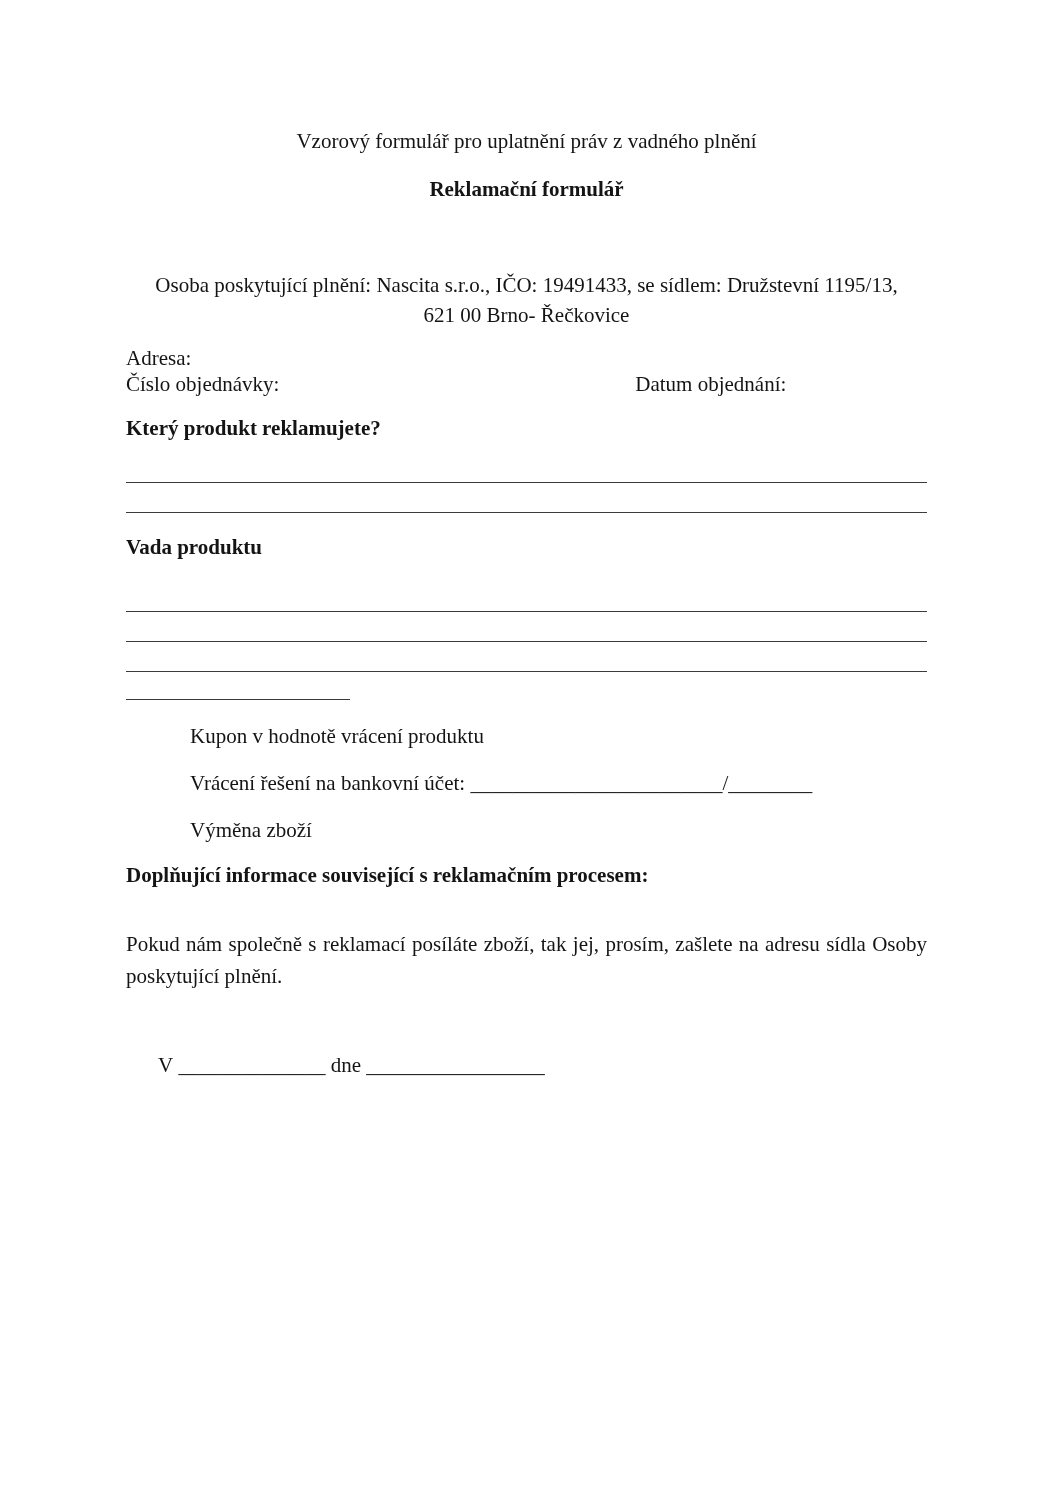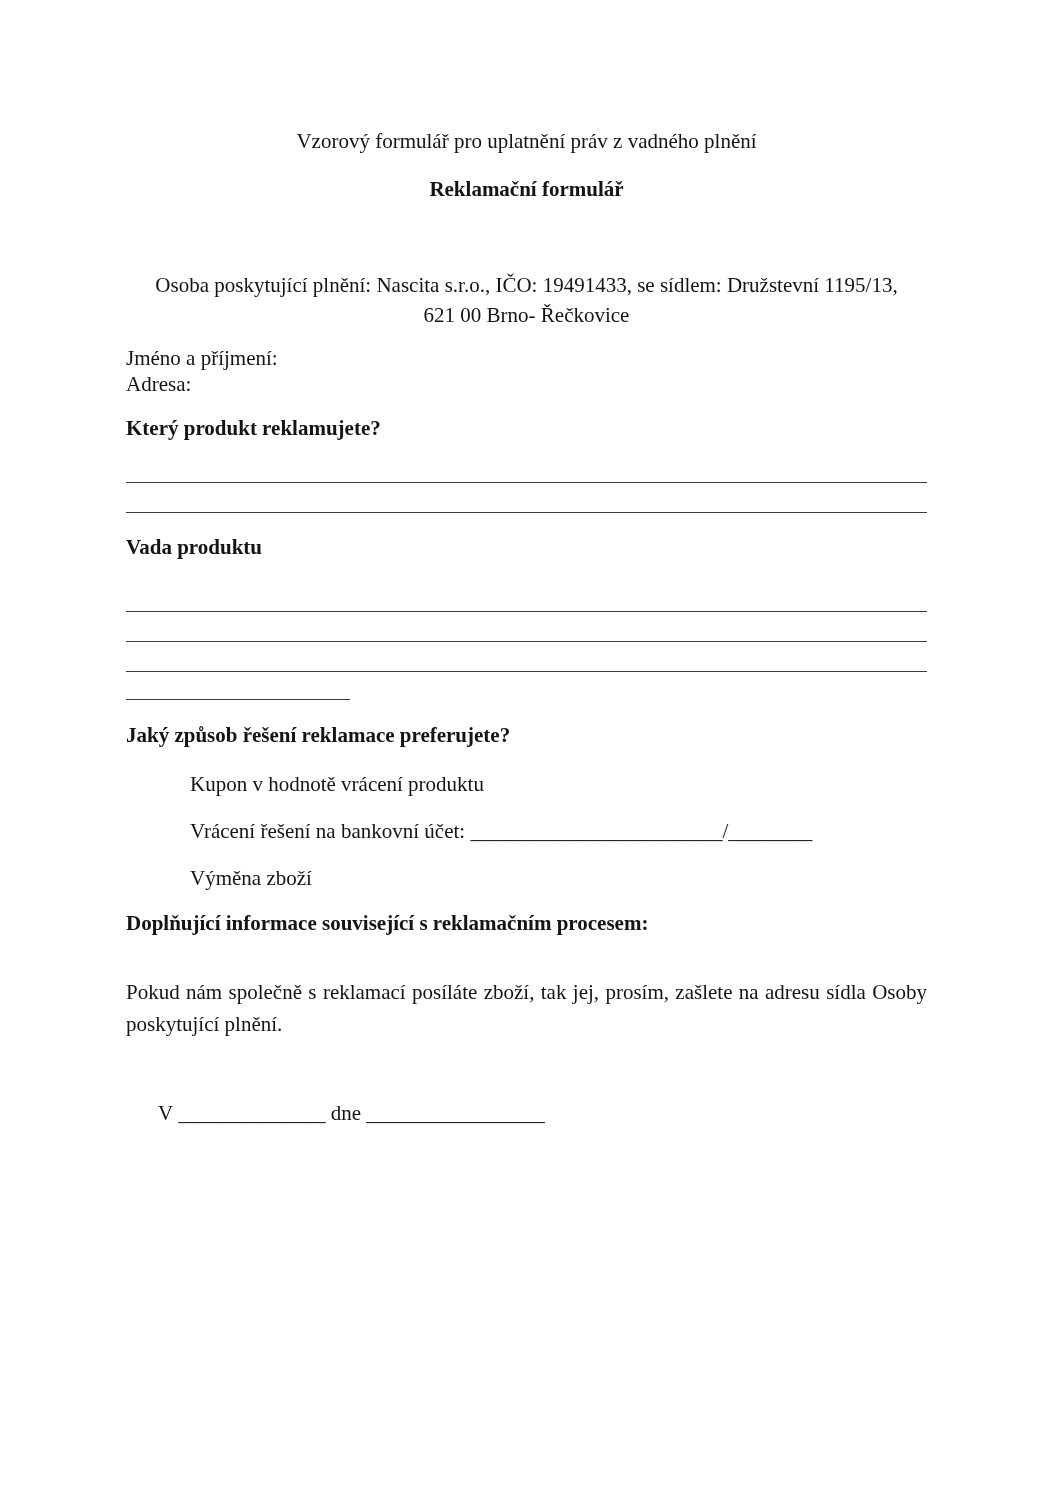--- a/index.html
+++ b/index.html
@@ -72,41 +72,43 @@
   <div class="doc-title centered">Vzorový formulář pro uplatnění práv z vadného plnění</div>
 
   <div class="doc-subtitle centered">Reklamační formulář</div>
 
   <div class="provider centered">
     <div>Osoba poskytující plnění: Nascita s.r.o., IČO: 19491433, se sídlem: Družstevní 1195/13,</div>
     <div>621 00 Brno- Řečkovice</div>
   </div>
 
   <div class="customer-block">
-    <div class="customer-row">Jméno a příjmení:</div>
     <div class="customer-row">Adresa:</div>
+    <div class="customer-row order-row">
+      <span class="cell-left">Číslo objednávky:</span>
+      <span>Datum objednání:</span>
+    </div>
   </div>
 
   <div class="section-heading h-product">Který produkt reklamujete?</div>
 
   <div class="rules-product">
     <div class="rule"></div>
     <div class="rule"></div>
   </div>
 
   <div class="section-heading h-defect">Vada produktu</div>
 
   <div class="rules-defect">
     <div class="rule"></div>
     <div class="rule"></div>
     <div class="rule"></div>
     <div class="rule short"></div>
   </div>
 
-  <div class="section-heading h-resolution">Jaký způsob řešení reklamace preferujete?</div>
 
   <div class="options">
     <div class="option">Kupon v hodnotě vrácení produktu</div>
     <div class="option"><span>Vrácení řešení na bankovní účet:</span>&nbsp;<span class="blank">________________________</span><span>/</span><span class="blank">________</span></div>
     <div class="option">Výměna zboží</div>
   </div>
 
   <div class="section-heading h-info">Doplňující informace související s reklamačním procesem:</div>
 
 

